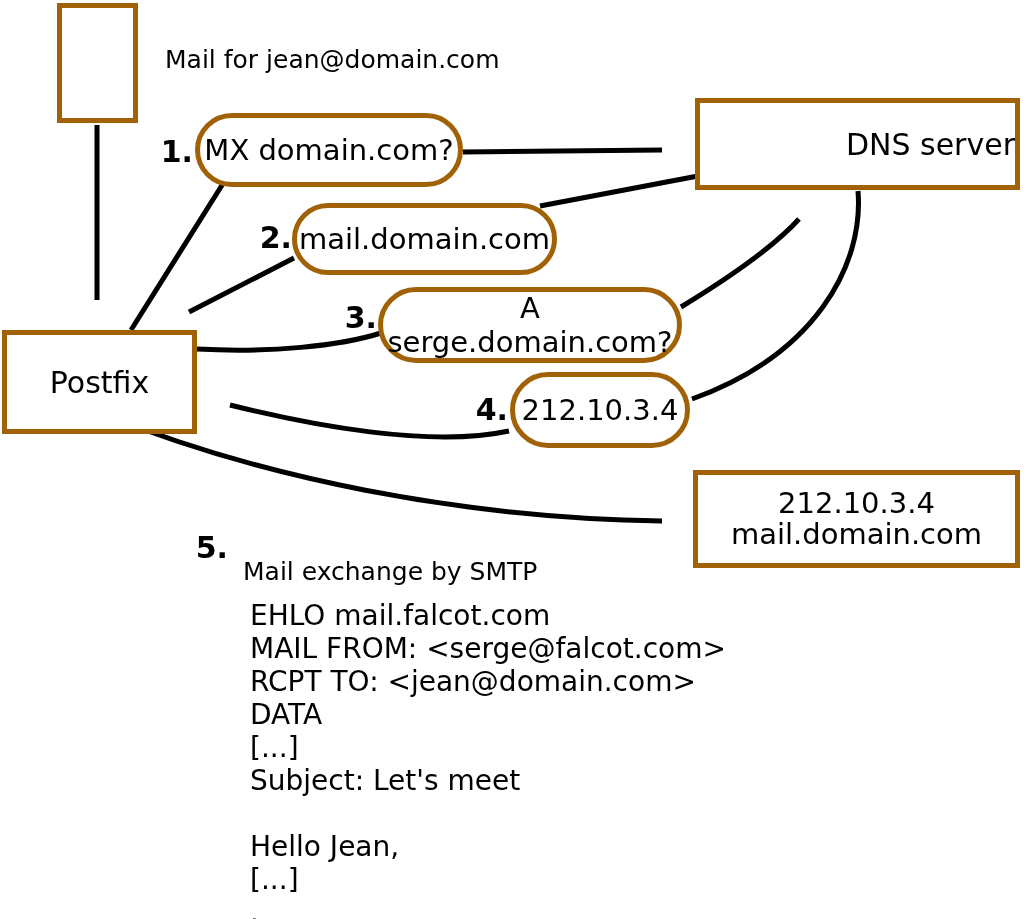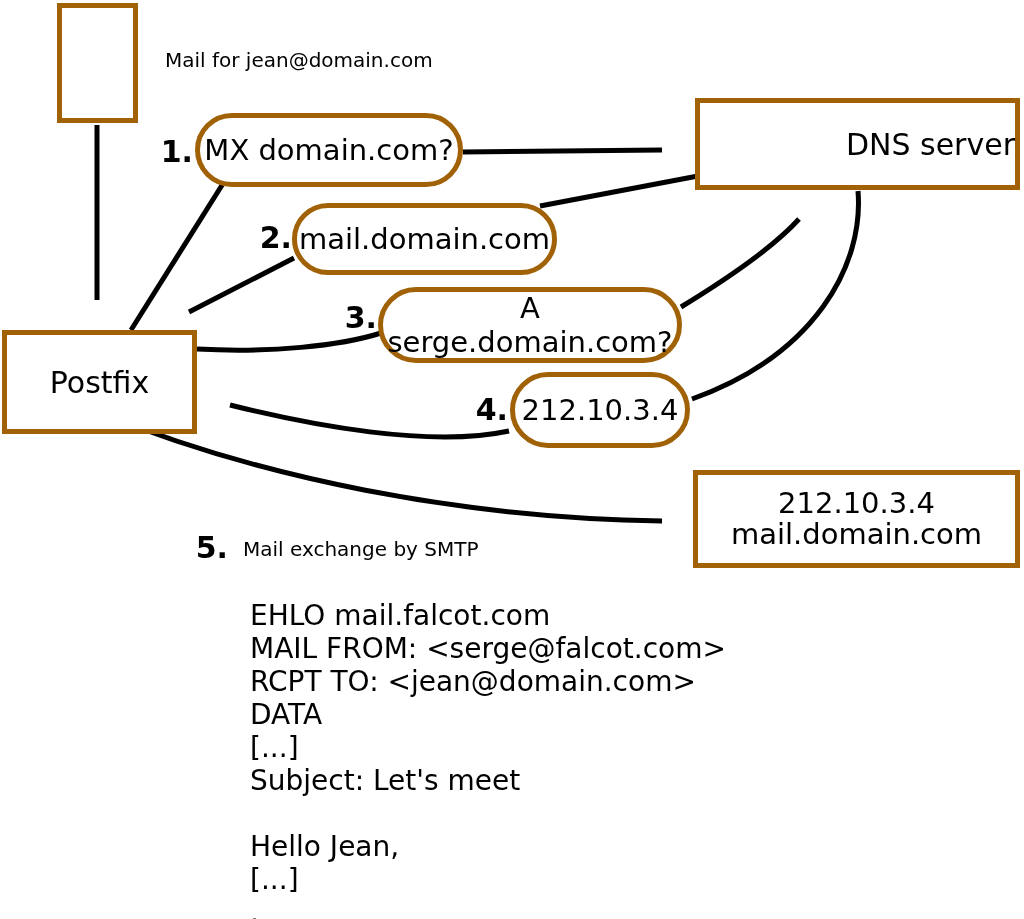--- a/index.html
+++ b/index.html
@@ -34,21 +34,21 @@
   .step-num {
     position: absolute;
     width: 40px;
     font-size: 30px;
     font-weight: bold;
     text-align: right;
     line-height: 32px;
   }
   .free-label {
     position: absolute;
-    font-size: 20px;
+    font-size: 25px;
     line-height: 32px;
     white-space: nowrap;
   }
   .smtp-block {
     position: absolute;
     left: 250px;
     top: 599px;
     font-size: 28px;
     line-height: 33px;
     white-space: pre-line;
@@ -108,21 +108,21 @@
   <div class="node box-label" style="left:695px; top:98px; width:325px; height:92px;justify-content:flex-end;">
     <span>DNS server</span>
   </div>
 
   <div class="node result-box" style="left:693px; top:470px; width:327px; height:98px;">
     <div>212.10.3.4</div>
     <div>mail.domain.com</div>
   </div>
 
   <div class="step-num" style="left:188px; top:532px;">5.</div>
-  <div class="free-label" style="left:243px; top:533px;">Mail exchange by SMTP</div>
+  <div class="free-label" style="left:243px; top:556px;">Mail exchange by SMTP</div>
 
   <div class="smtp-block">EHLO mail.falcot.com
 MAIL FROM: &lt;serge@falcot.com&gt;
 RCPT TO: &lt;jean@domain.com&gt;
 DATA
 [...]
 Subject: Let's meet
 
 Hello Jean,
 [...]

